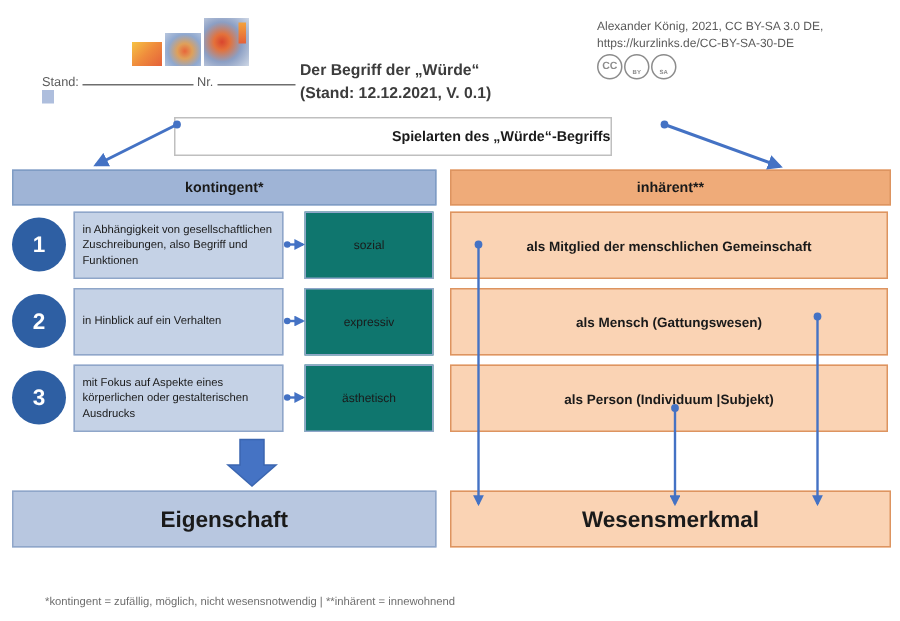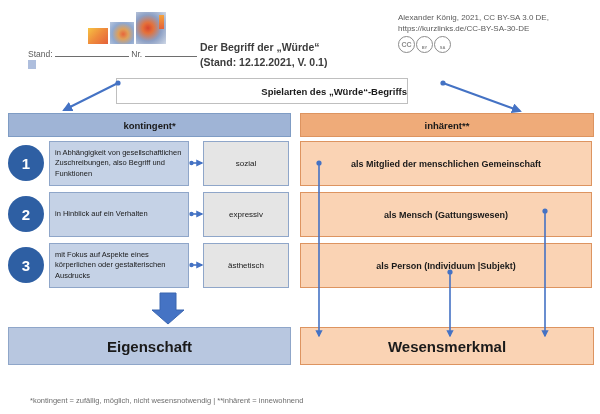--- a/index.html
+++ b/index.html
@@ -166,21 +166,21 @@
     display: flex;
     align-items: center;
     padding: 3px 5px;
     box-sizing: border-box;
   }
   .kind-box {
     position: absolute;
     left: 203px;
     width: 86px;
     border: 1px solid #8fa6c9;
-    background: #e5e5e5;
+    background: #0f766e;
     font-size: 8px;
     color: #1a1a1a;
     display: flex;
     align-items: center;
     justify-content: center;
     box-sizing: border-box;
   }
 
   
   .right-box {

